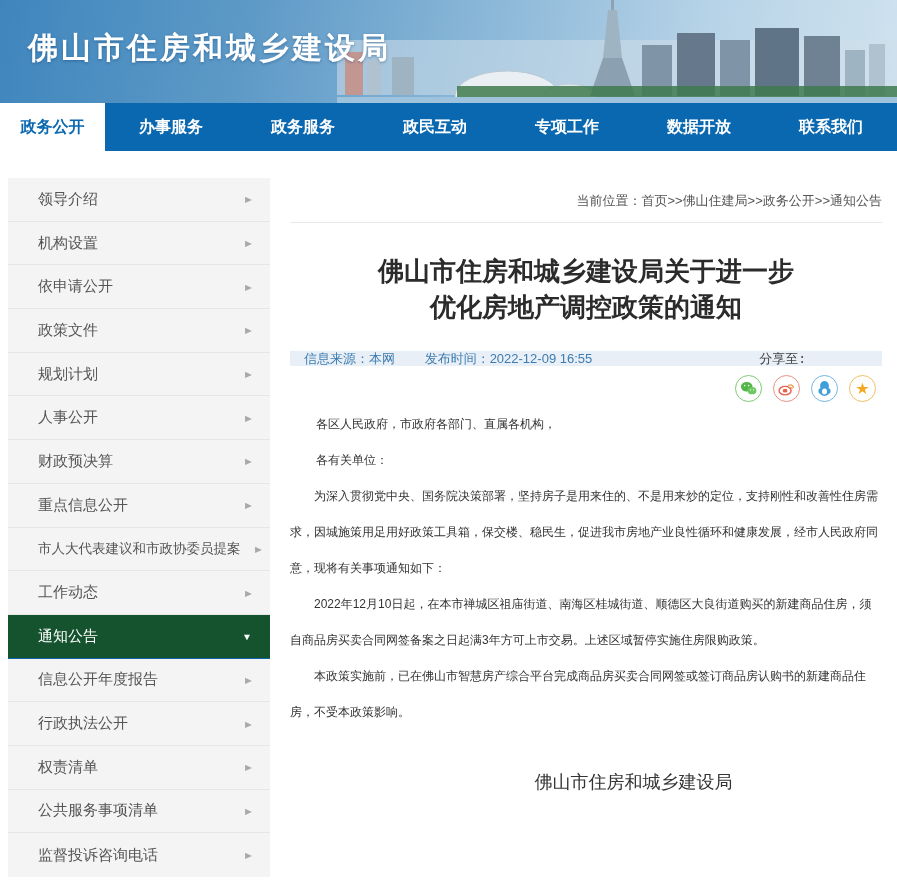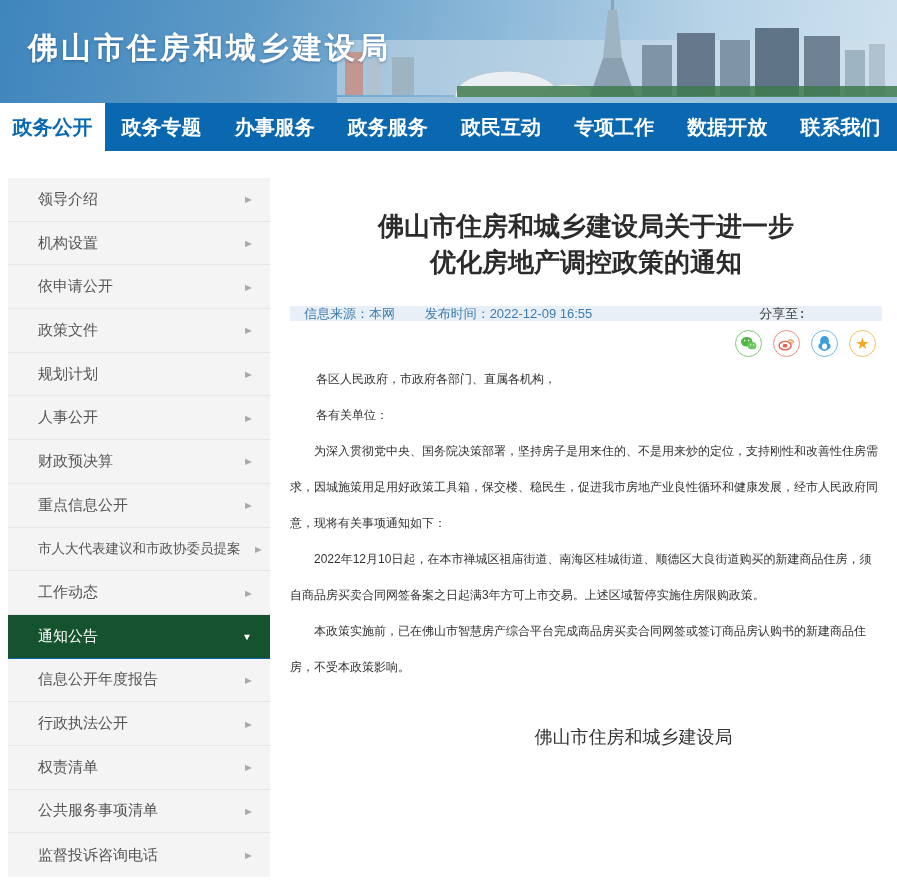--- a/index.html
+++ b/index.html
@@ -20,21 +20,21 @@
     position:absolute; left:28px; top:28px;
     font-size:30px; font-weight:bold; color:#ffffff; letter-spacing:3px;
     text-shadow:0 1px 3px rgba(10,60,110,.45);
   }
   
   .top-nav {
     display:flex; align-items:flex-start; height:48px; background:#0a68b0;
   }
   .nav-item {
     flex:1; height:48px; line-height:48px; text-align:center;
-    color:#ffffff; font-size:20px; font-weight:bold; cursor:pointer;
+    color:#ffffff; font-size:16px; font-weight:bold; cursor:pointer;
     white-space:nowrap; text-decoration:none;
   }
   .nav-item.active {
     flex:0 0 105px; height:53px; margin-top:-5px; line-height:58px;
     background:#ffffff; color:#0a68b0;
   }
   
   .main { display:flex; margin-top:27px; align-items:flex-start; }
   
   .sidebar { margin-left:8px; width:262px; background:#f4f4f4; }
@@ -107,21 +107,20 @@
     <rect x="508" y="50" width="20" height="46" fill="#9fb4c2"></rect>
     <rect x="532" y="44" width="16" height="52" fill="#b0c2cf"></rect>
     <rect x="120" y="86" width="440" height="12" fill="#3e7a4e" opacity="0.85"></rect>
     <rect x="0" y="97" width="560" height="6" fill="#9fc3dc"></rect>
   </svg>
   <div class="site-title">佛山市住房和城乡建设局</div>
 </div>
 
 <div class="top-nav">
   <a class="nav-item active">政务公开</a>
-  <a class="nav-item">政务专题</a>
   <a class="nav-item">办事服务</a>
   <a class="nav-item">政务服务</a>
   <a class="nav-item">政民互动</a>
   <a class="nav-item">专项工作</a>
   <a class="nav-item">数据开放</a>
   <a class="nav-item">联系我们</a>
 </div>
 
 <div class="main">
 
@@ -187,20 +186,23 @@
       <span class="arrow">▶</span>
     </div>
     <div class="side-item">
       <span>监督投诉咨询电话</span>
       <span class="arrow">▶</span>
     </div>
   </div>
 
   <div class="content">
 
+    <div class="breadcrumb">
+      <span>当前位置：</span><span class="crumb-path">首页&gt;&gt;佛山住建局&gt;&gt;政务公开&gt;&gt;通知公告</span>
+    </div>
 
     <div class="article-title">
       <div>佛山市住房和城乡建设局关于进一步</div>
       <div>优化房地产调控政策的通知</div>
     </div>
 
     <div class="meta-bar">
       <span class="meta-left">
         <span class="meta-src">信息来源：本网</span>
         <span>发布时间：2022-12-09 16:55</span>

